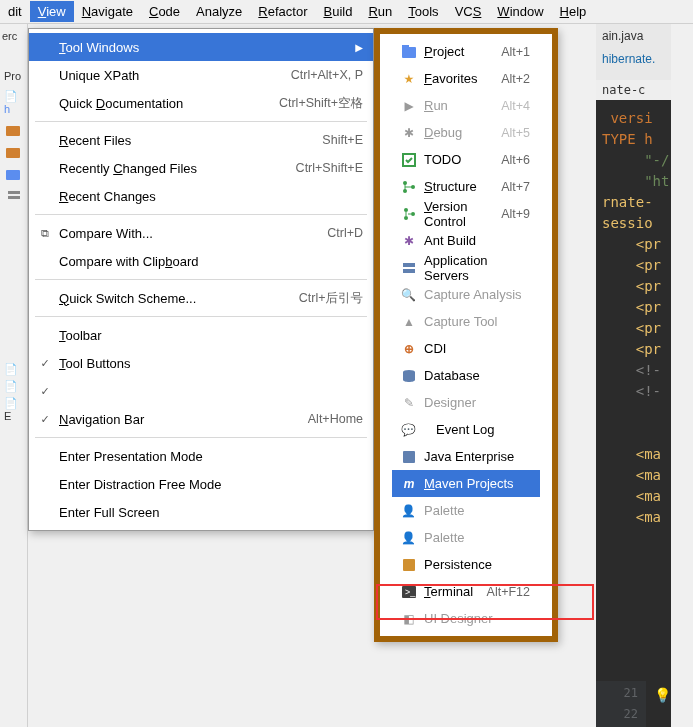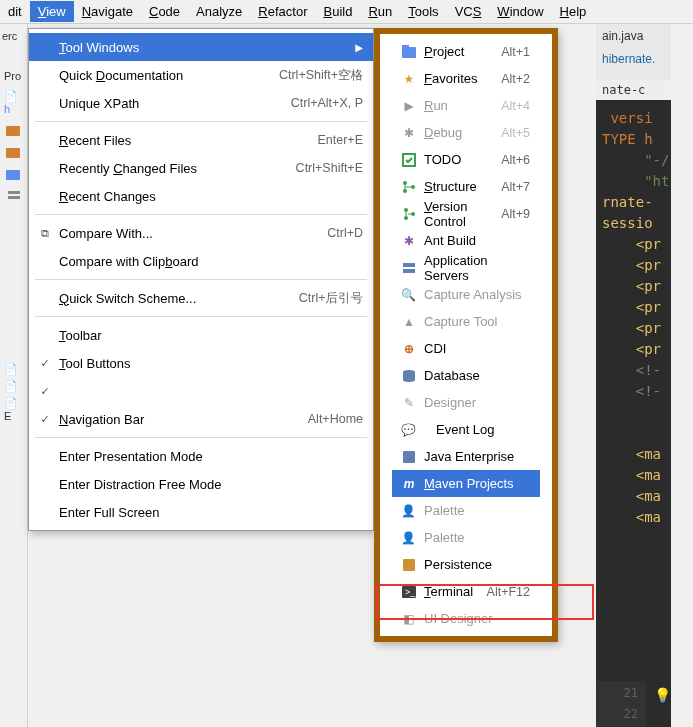--- a/index.html
+++ b/index.html
@@ -237,31 +237,31 @@
   <div class="small" style="color:#5b8def">📄</div>
   <div class="small">📄 <span>E</span></div>
 </div>
 
 <div class="view-menu" id="view-menu">
     <div class="menu-row selected">
       <span class="label"><span class="ul">T</span>ool Windows</span>
       <span class="arrow">▶</span>
     </div>
     <div class="menu-row">
+      <span class="label">Unique XPath</span>
+      <span class="shortcut">Ctrl+Alt+X, P</span>
+    </div>
+    <div class="menu-row">
       <span class="label">Quick <span class="ul">D</span>ocumentation</span>
       <span class="shortcut">Ctrl+Shift+空格</span>
     </div>
-    <div class="menu-row">
-      <span class="label">Unique XPath</span>
-      <span class="shortcut">Ctrl+Alt+X, P</span>
-    </div>
     <div class="menu-sep"></div>
     <div class="menu-row">
       <span class="label"><span class="ul">R</span>ecent Files</span>
-      <span class="shortcut">Enter+E</span>
+      <span class="shortcut">Shift+E</span>
     </div>
     <div class="menu-row">
       <span class="label">Recently <span class="ul">C</span>hanged Files</span>
       <span class="shortcut">Ctrl+Shift+E</span>
     </div>
     <div class="menu-row">
       <span class="label"><span class="ul">R</span>ecent Changes</span>
     </div>
     <div class="menu-sep"></div>
     <div class="menu-row">

